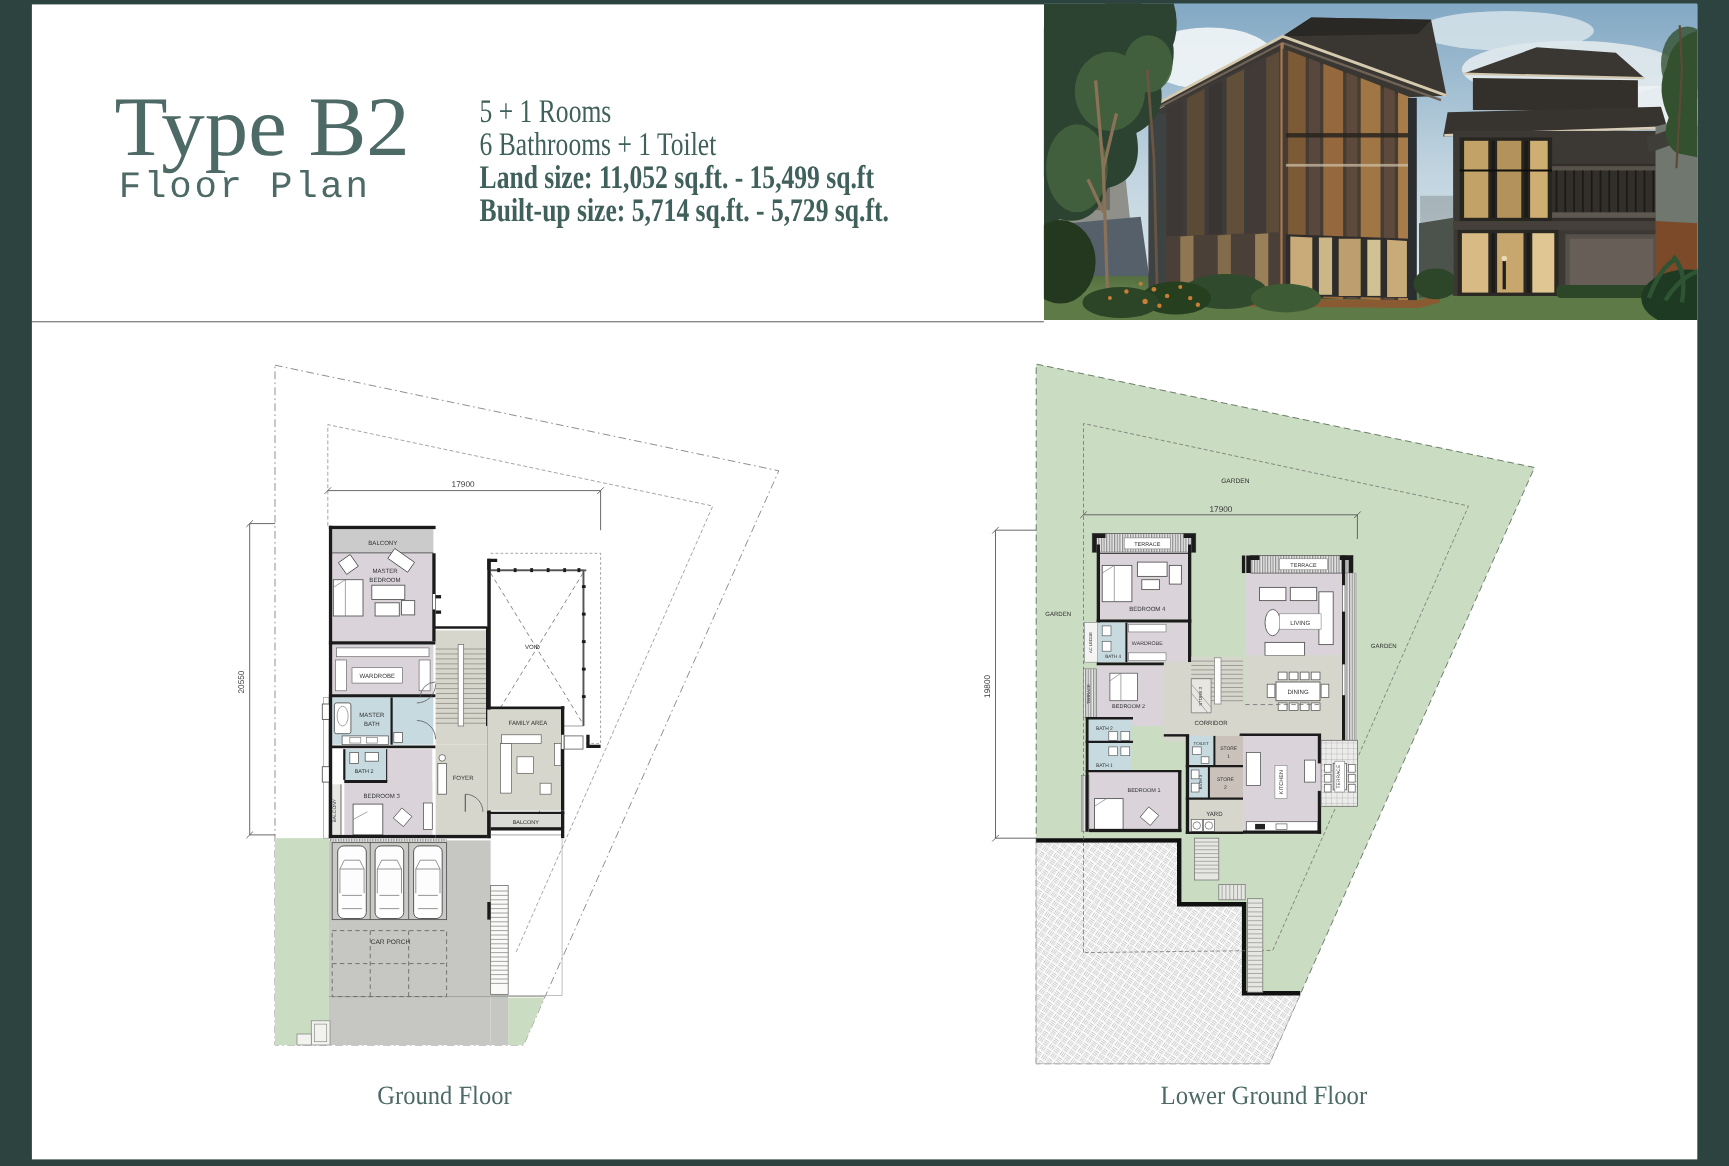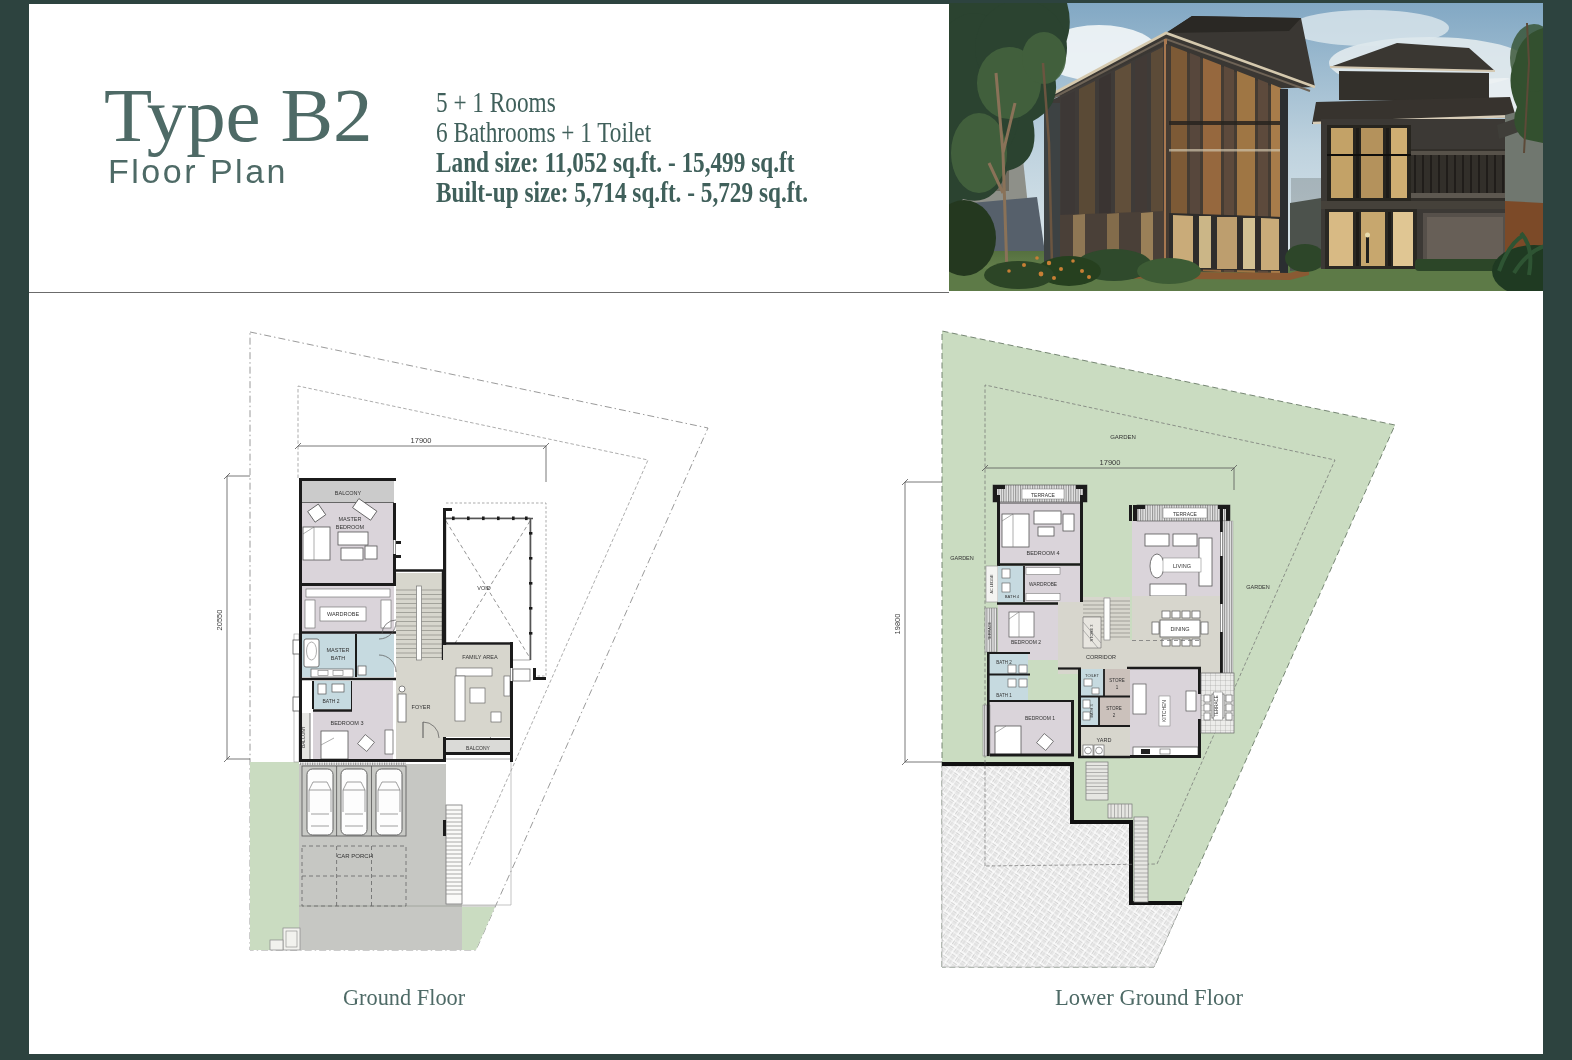--- a/index.html
+++ b/index.html
@@ -1,21 +1,21 @@
 <!DOCTYPE html>
 <html><head>
 <meta charset="utf-8">
 <style>
   html,body{margin:0;padding:0;}
   body{width:1572px;height:1060px;position:relative;background:#2d433f;overflow:hidden;
        font-family:"Liberation Sans", sans-serif;}
   .white{position:absolute;left:29px;top:4px;width:1514px;height:1050px;background:#ffffff;}
   .hdr-title{position:absolute;left:104px;top:77px;color:#4e6a66;font-family:"Liberation Serif",serif;
      font-size:77px;line-height:1;transform:scaleX(1.025);transform-origin:left top;white-space:nowrap;}
-  .hdr-sub{position:absolute;left:108px;top:154px;color:#4e6a66;font-family:Liberation Sans, sans-serif;
+  .hdr-sub{position:absolute;left:108px;top:154px;color:#4e6a66;font-family:Liberation Mono, monospace;
      font-size:34px;line-height:1;letter-spacing:2.5px;transform-origin:left top;white-space:nowrap;}
   .info{position:absolute;left:436px;top:87px;color:#40605b;font-family:"Liberation Serif",serif;
      font-size:30px;line-height:30px;white-space:nowrap;transform:scaleX(0.775);transform-origin:left top;}
   .info b{font-weight:bold;}
   .sep{position:absolute;left:29px;top:292px;width:920px;height:1px;background:#6b6b6b;}
   .flabel{position:absolute;color:#4e6a66;font-family:"Liberation Serif",serif;font-size:24px;white-space:nowrap;}
   svg{position:absolute;left:0;top:0;}
 </style>
 </head>
 <body>

